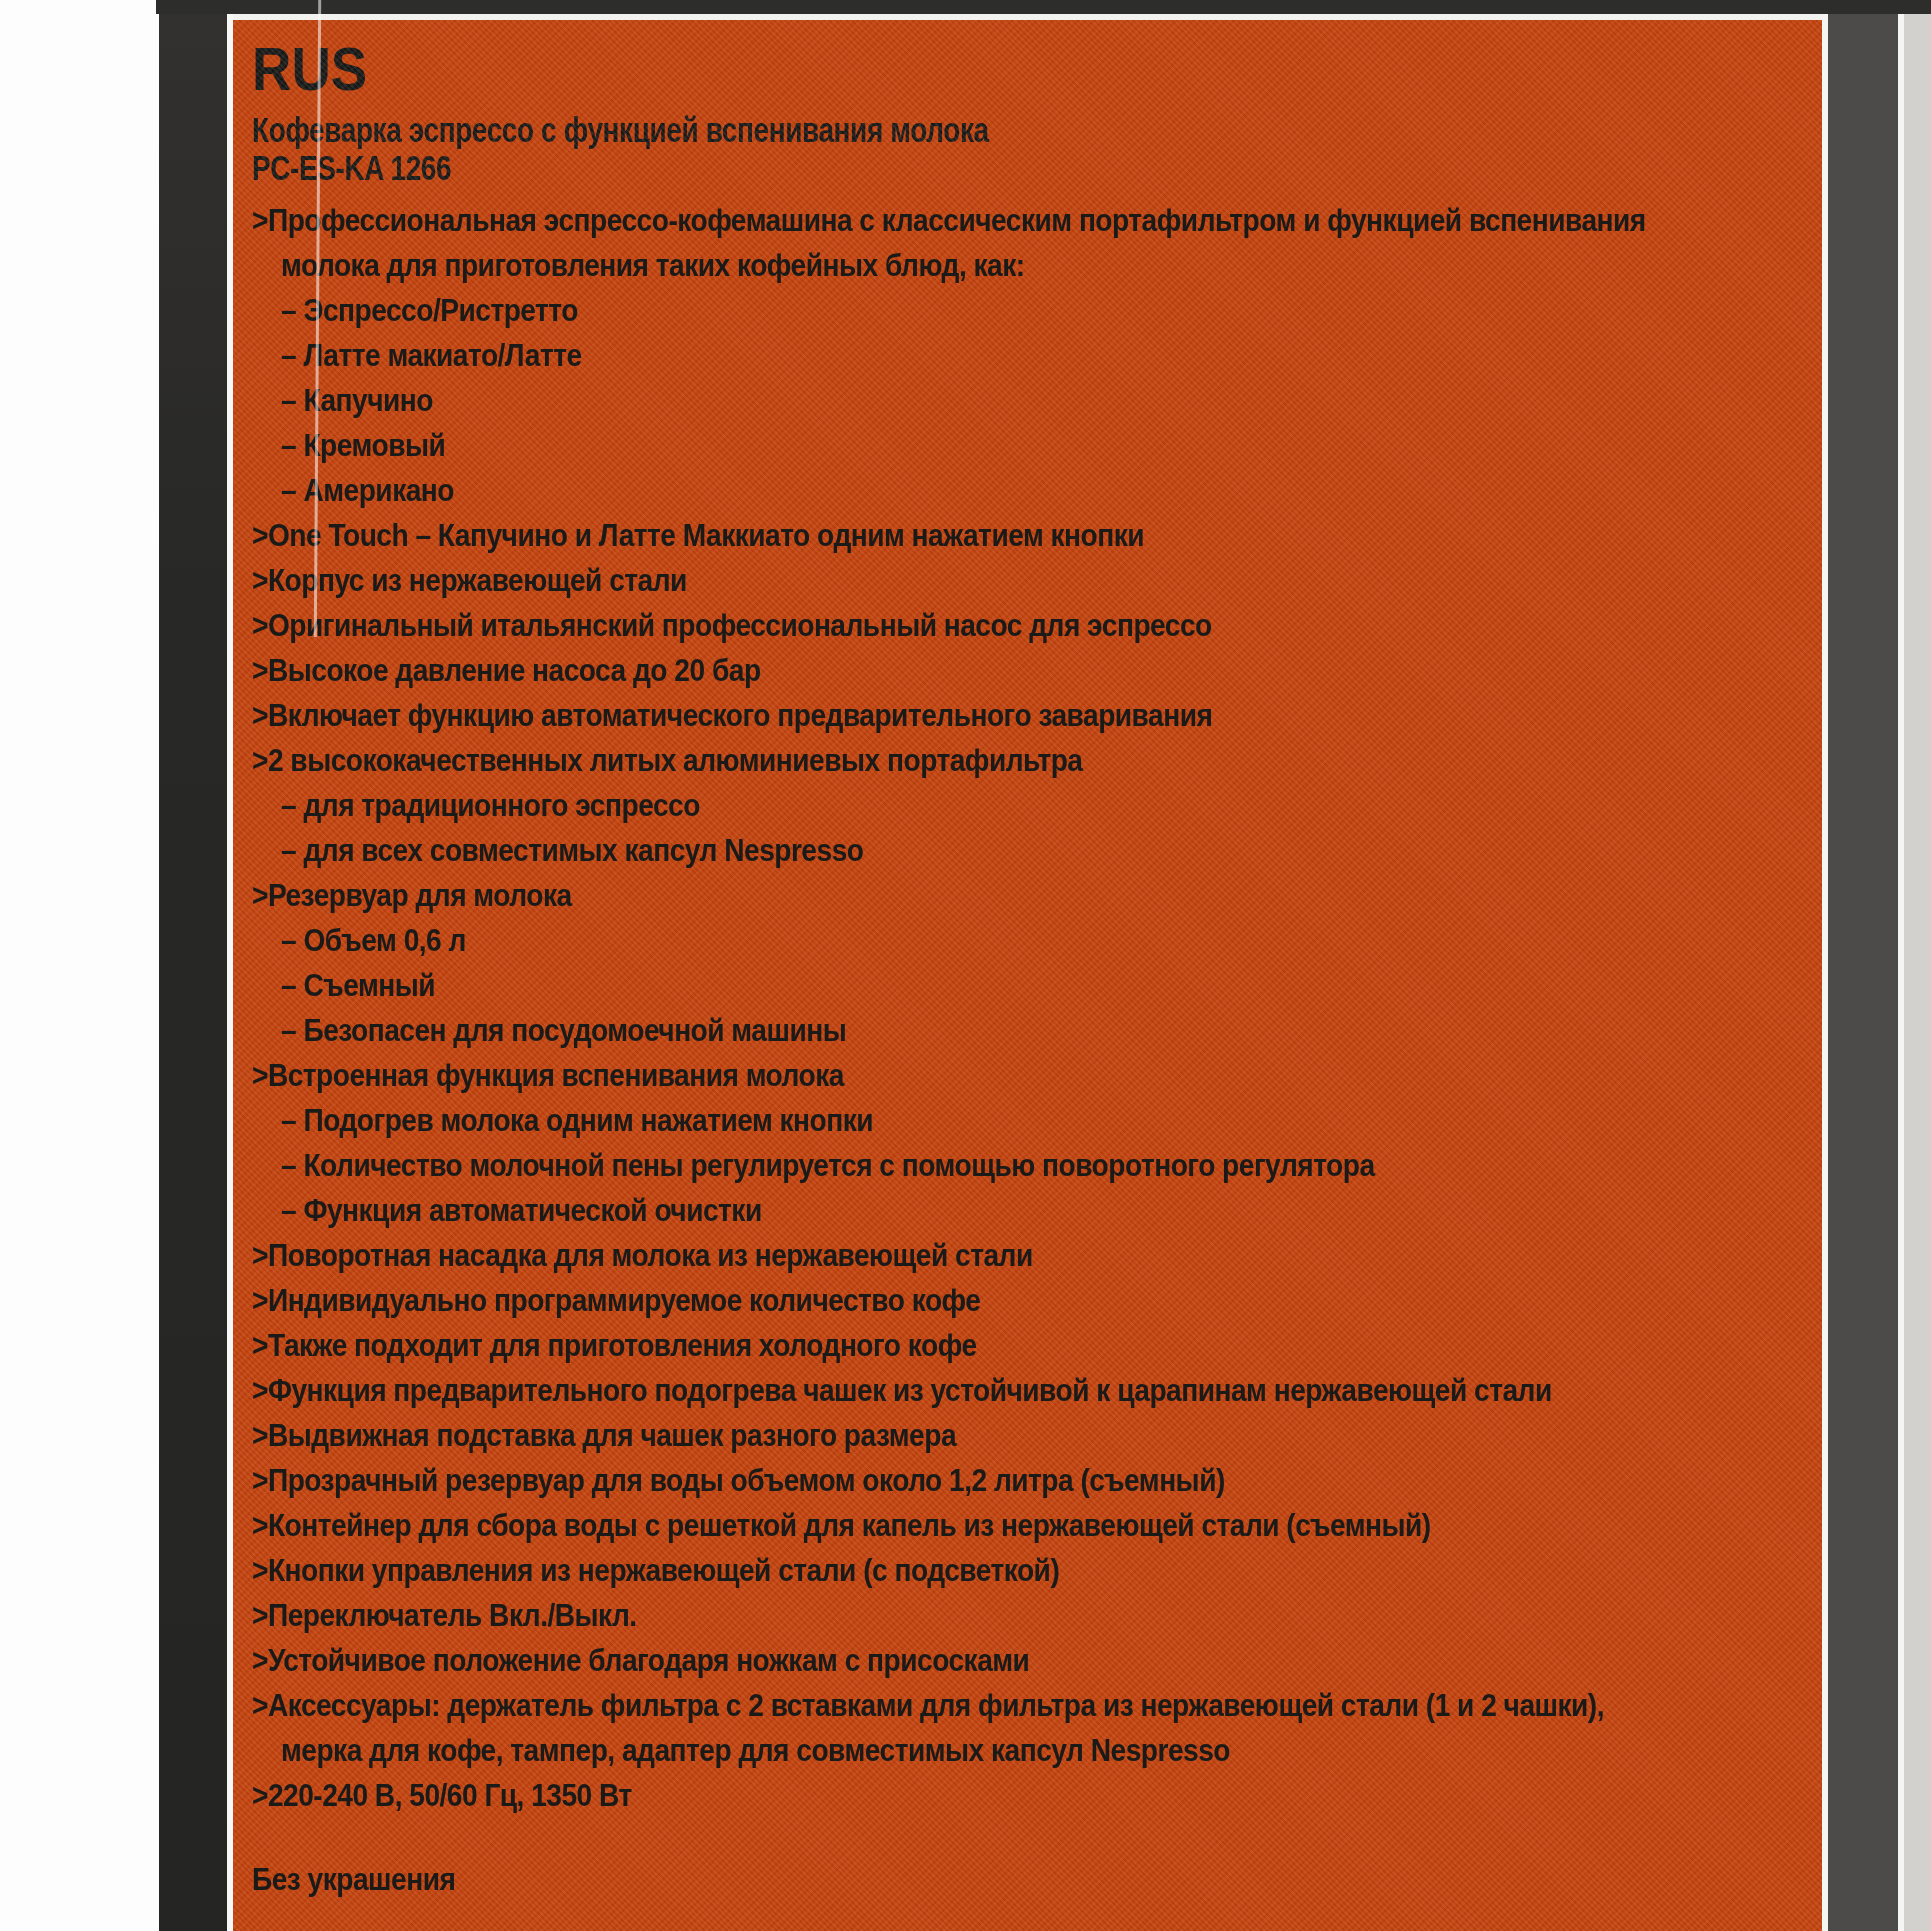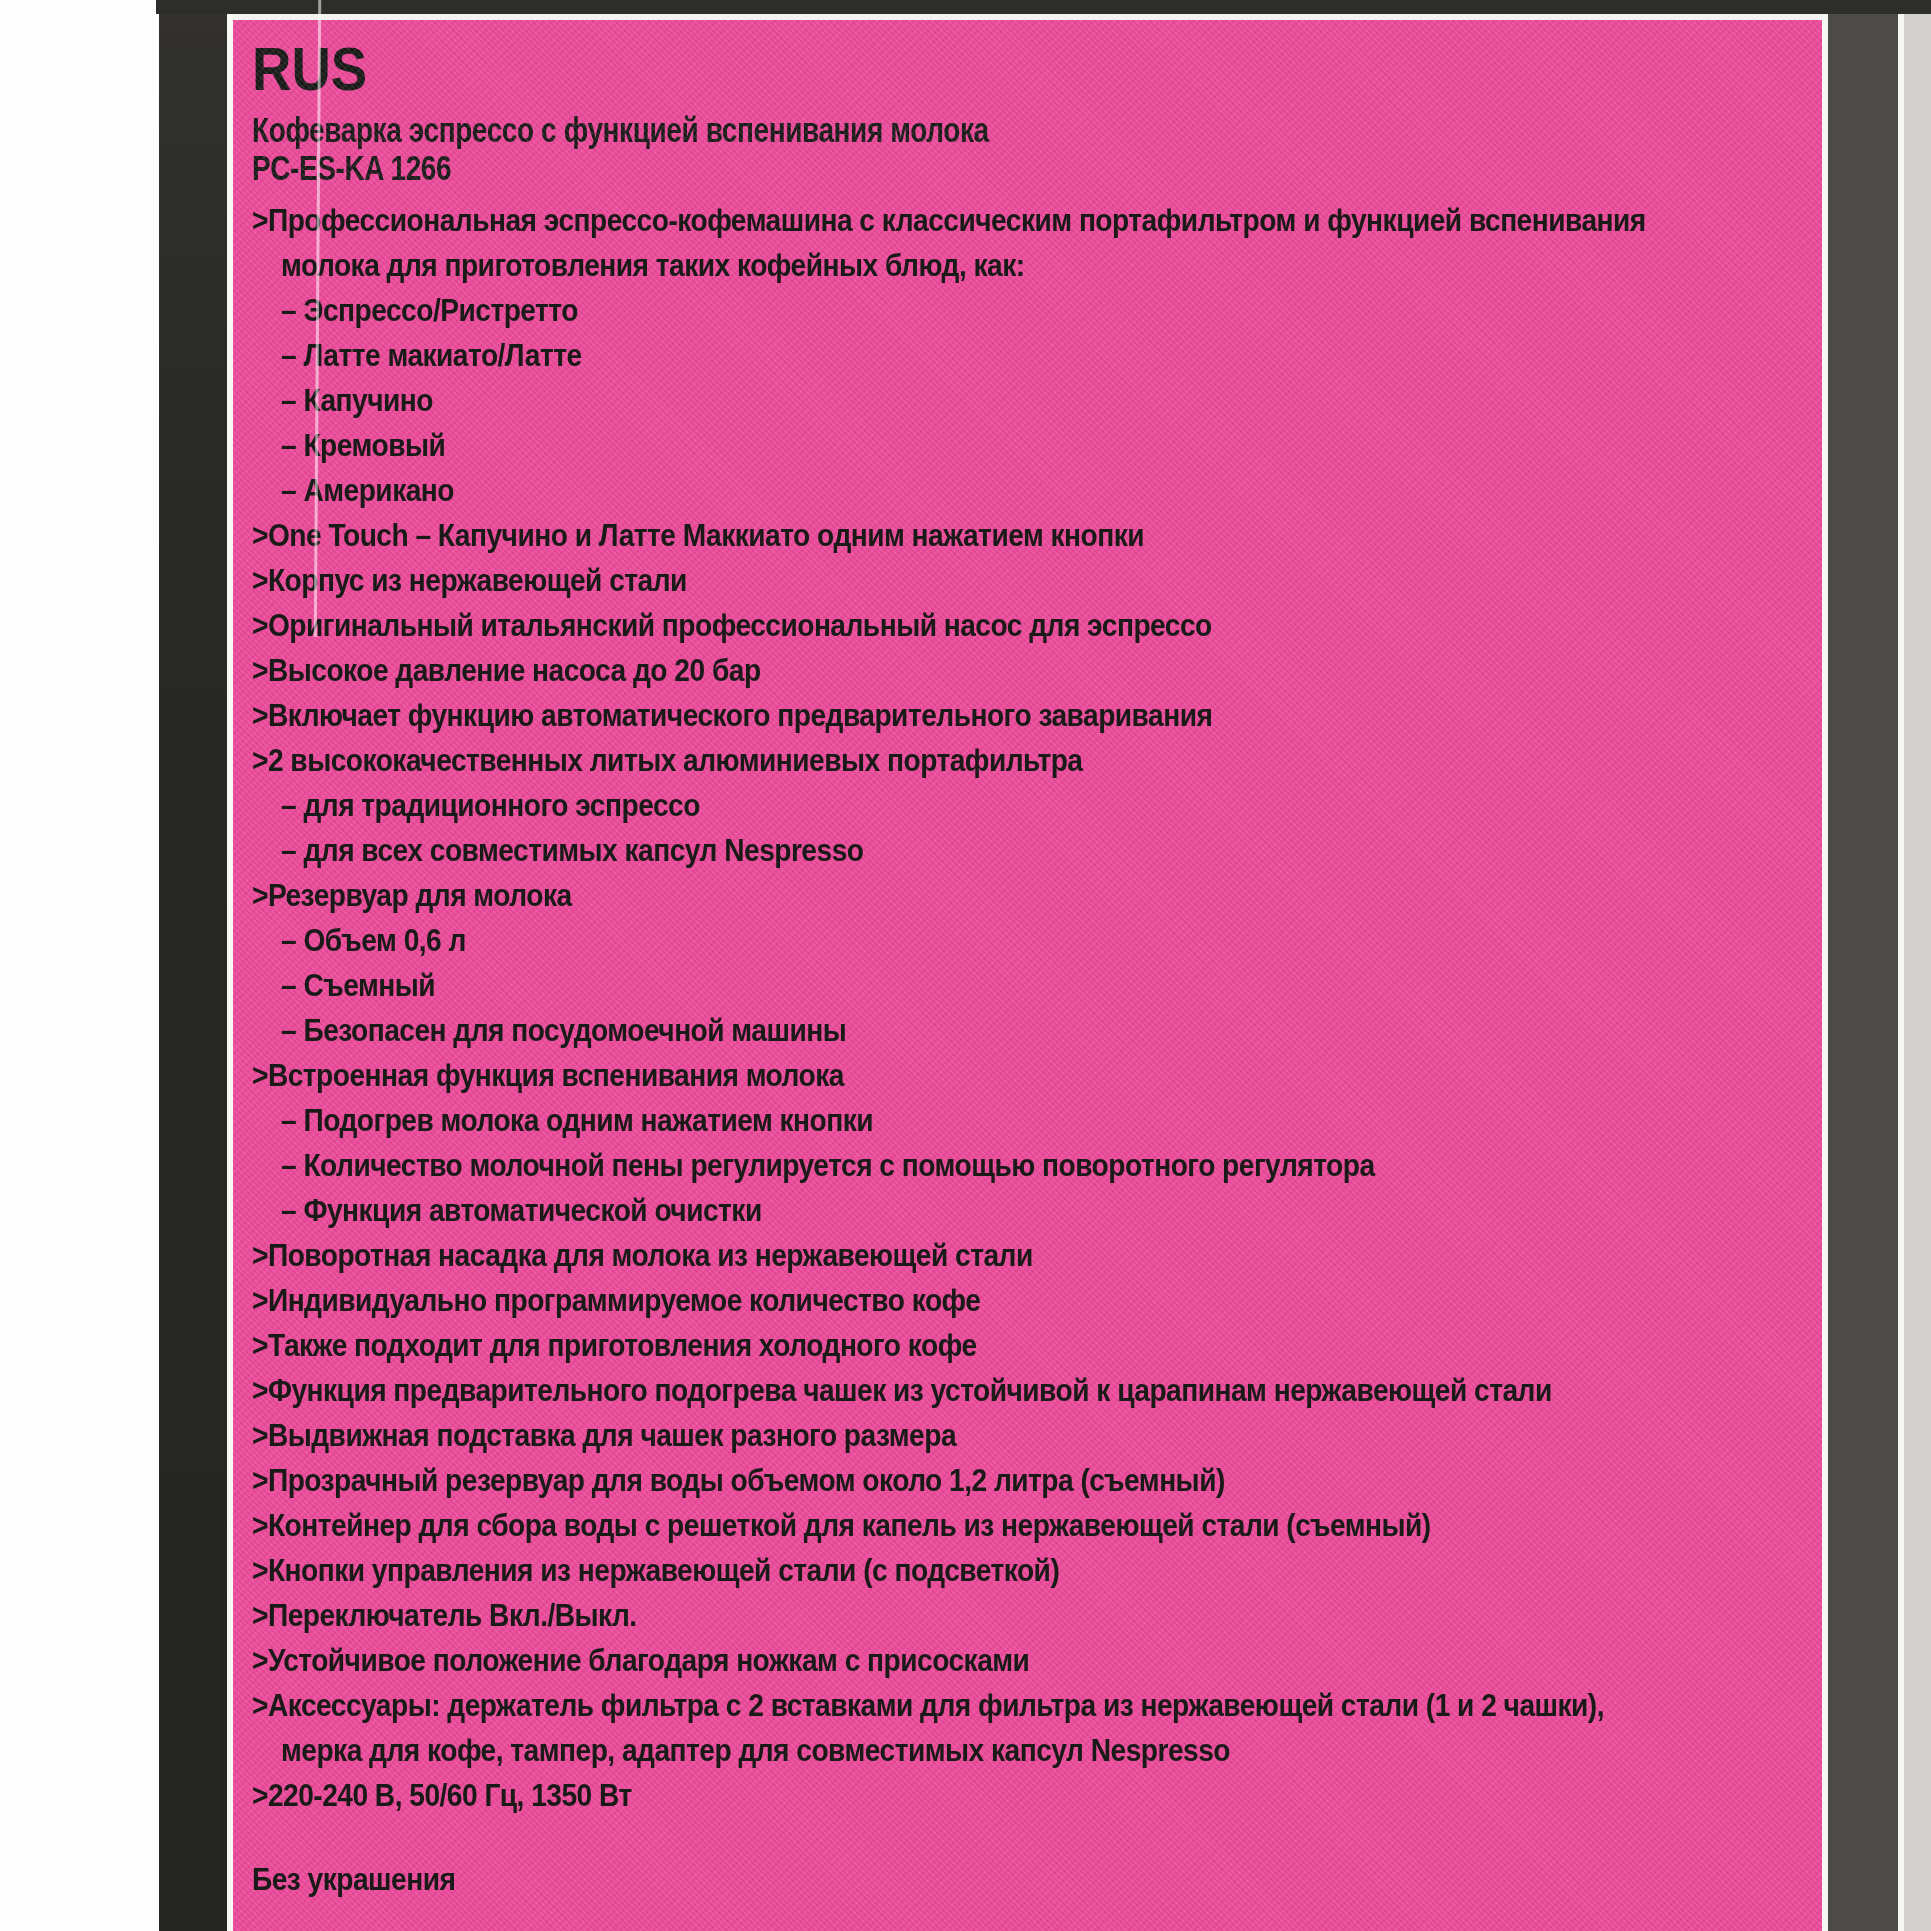--- a/index.html
+++ b/index.html
@@ -23,21 +23,21 @@
     position: absolute; left: 156px; top: 0; width: 1775px; height: 13.5px;
     background: #2d2d2b;
     z-index: 5;
   }
   .white-edge-left {
     position: absolute; left: 227px; top: 9.7px; width: 5.8px; height: 1921px;
     background: #f7f7f5; z-index: 2;
   }
   .panel {
     position: absolute; left: 233px; top: 13.5px; width: 1589px; height: 1918px;
-    background: #ec4899;
+    background: #c2410c;
     border-top: 6.8px solid #f2f2ef;
     box-sizing: border-box;
     padding: 13.5px 13.5px 0 19.3px;
     z-index: 1;
   }
   
   .panel::after {
     content: "";
     position: absolute; inset: 0;
     background:

